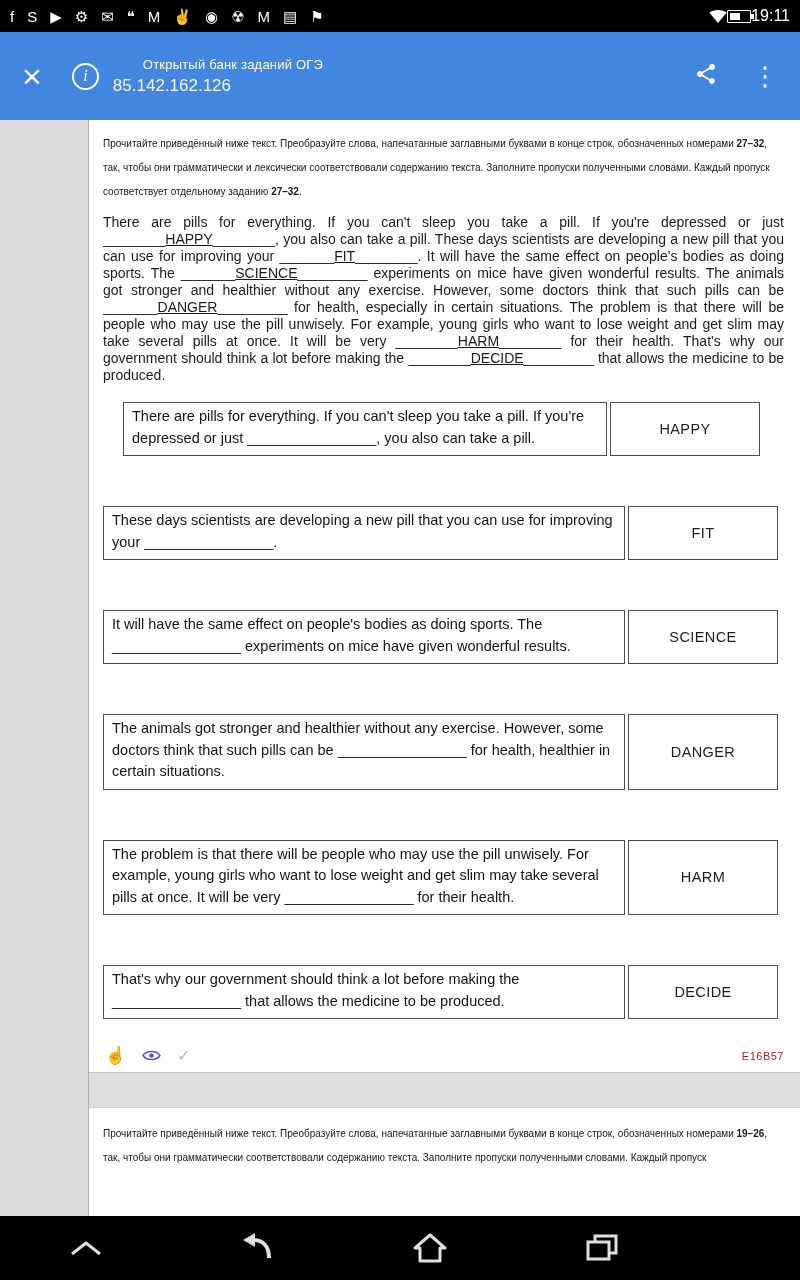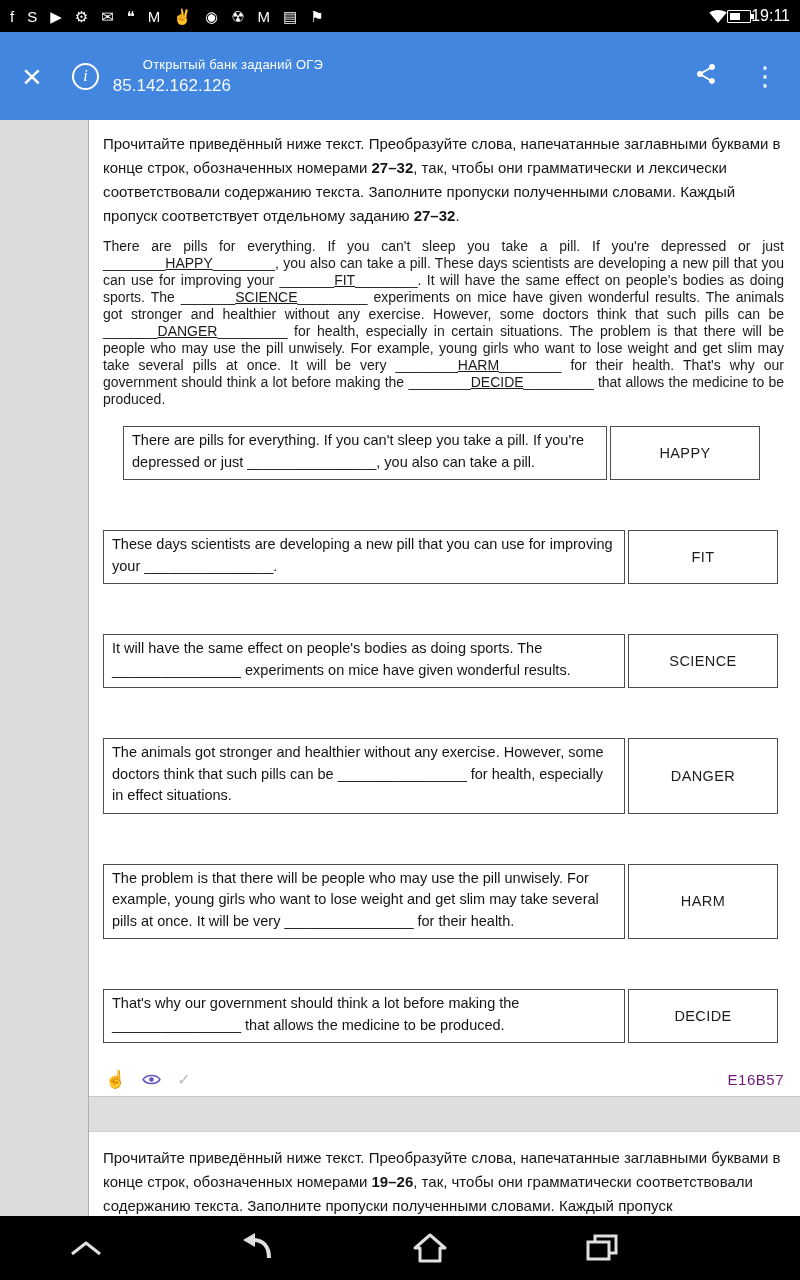--- a/index.html
+++ b/index.html
@@ -52,21 +52,21 @@
   
   .content {
     height: 1096px; display: flex; background: #dcdcdc; overflow: hidden;
   }
   .left-gutter { width: 88px; background: #dcdcdc; flex: 0 0 auto; }
   .page {
     flex: 1; background: #fff; border-left: 1px solid #aeaeae;
     padding: 10px 16px 0 14px; overflow: hidden;
   }
 
-  .instr { font-size: 15px; line-height: 24px; color: #161616; margin: 2px 0 10px; }
+  .instr { font-size: 10px; line-height: 24px; color: #161616; margin: 2px 0 10px; }
   .instr b { font-weight: bold; }
 
   .passage {
     font-size: 14px; line-height: 17px; color: #1b1b1b;
     text-align: justify; margin: 6px 0 0;
   }
   .gap-word { text-decoration: underline; }
 
   .trow { display: flex; margin: 50px 6px 11px 0; }
   .trow.first { margin: 18px 24px 0 20px; }
@@ -80,21 +80,21 @@
     font-size: 14.5px; color: #1d1d1d; letter-spacing: .4px;
   }
 
   .task-footer {
     display: flex; align-items: center; gap: 16px;
     margin: 26px 0 6px; padding-left: 2px;
   }
   .hand-icon { font-size: 17px; color: #333; }
   .eye-icon svg { display: block; }
   .check-icon { font-size: 16px; color: #b9b9b9; }
-  .task-code { margin-left: auto; color: #701a75; font-size: 15px; letter-spacing: .5px; }
+  .task-code { margin-left: auto; color: #b91c1c; font-size: 11px; letter-spacing: .5px; }
 
   .card-sep {
     height: 36px; background: #dedede;
     border-top: 1px solid #c6c6c6; border-bottom: 1px solid #cfcfcf;
     margin: 0 -16px 0 -14px;
   }
   .task2 { padding-top: 12px; }
 
   
   .nav-bar {
@@ -173,21 +173,21 @@
         <div class="cell-text">These days scientists are developing a new pill that you can use for improving your ________________.</div>
         <div class="cell-word">FIT</div>
       </div>
 
       <div class="trow">
         <div class="cell-text">It will have the same effect on people's bodies as doing sports. The ________________ experiments on mice have given wonderful results.</div>
         <div class="cell-word">SCIENCE</div>
       </div>
 
       <div class="trow">
-        <div class="cell-text">The animals got stronger and healthier without any exercise. However, some doctors think that such pills can be ________________ for health, especially in effect situations.</div>
+        <div class="cell-text">The animals got stronger and healthier without any exercise. However, some doctors think that such pills can be ________________ for health, healthier in certain situations.</div>
         <div class="cell-word">DANGER</div>
       </div>
 
       <div class="trow">
         <div class="cell-text">The problem is that there will be people who may use the pill unwisely. For example, young girls who want to lose weight and get slim may take several pills at once. It will be very ________________ for their health.</div>
         <div class="cell-word">HARM</div>
       </div>
 
       <div class="trow">
         <div class="cell-text">That's why our government should think a lot before making the ________________ that allows the medicine to be produced.</div>

